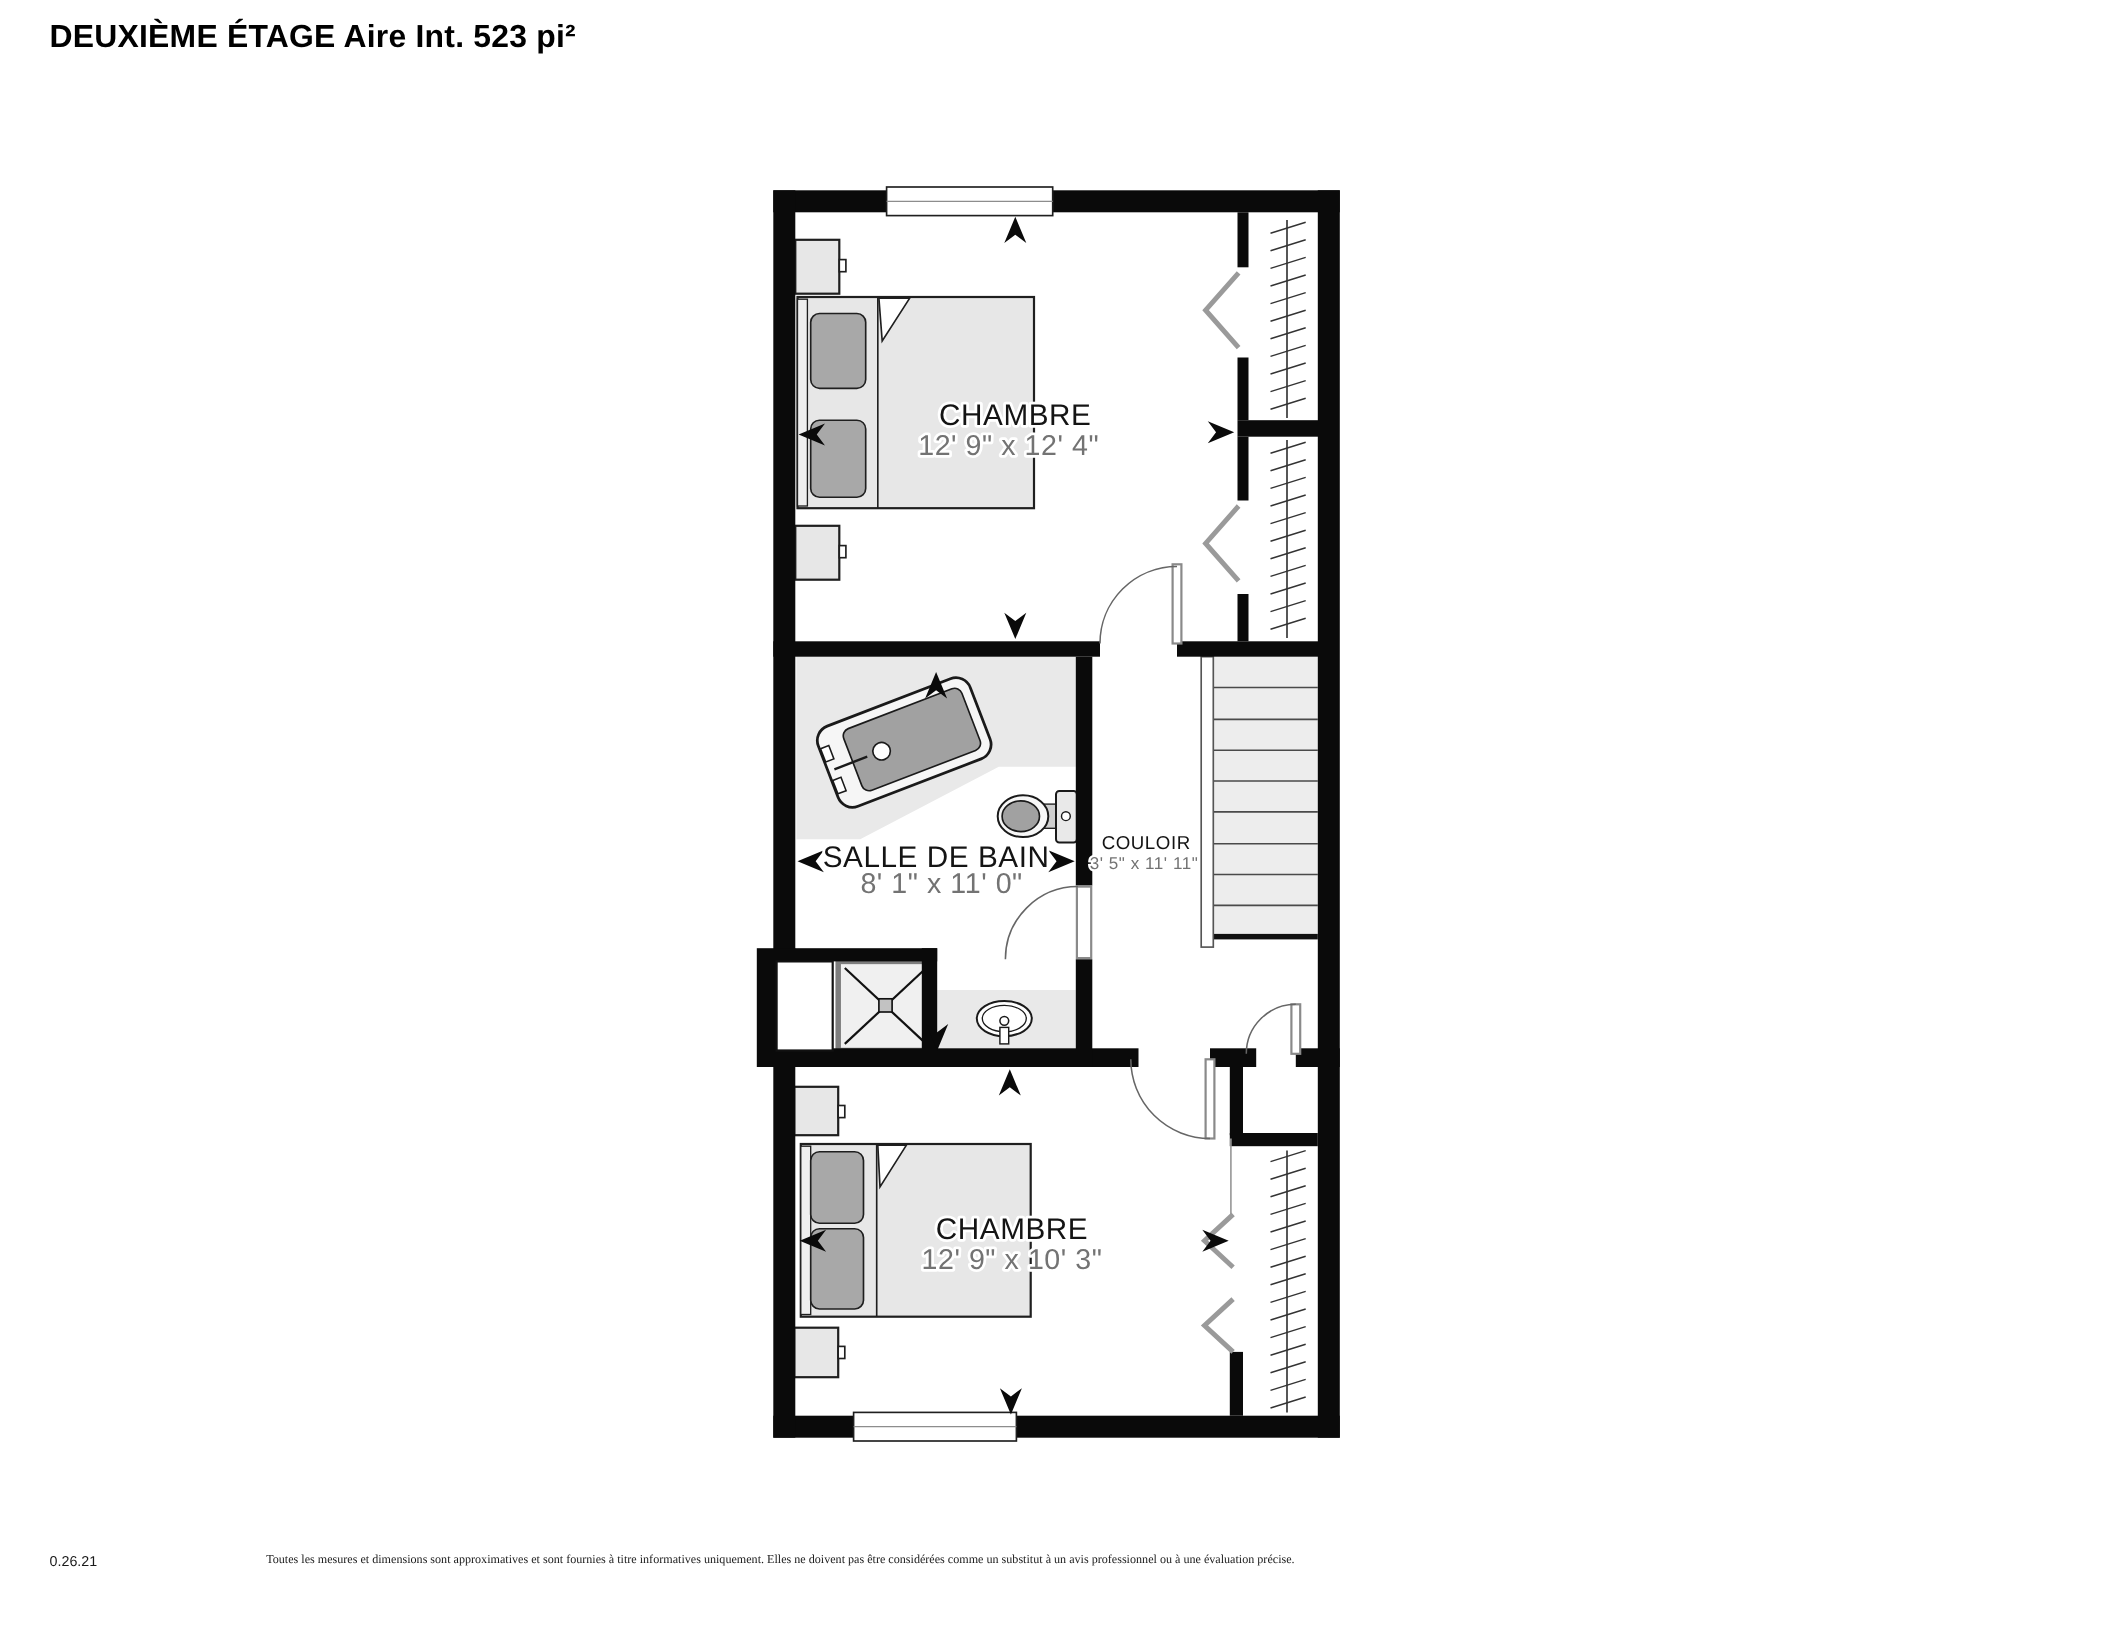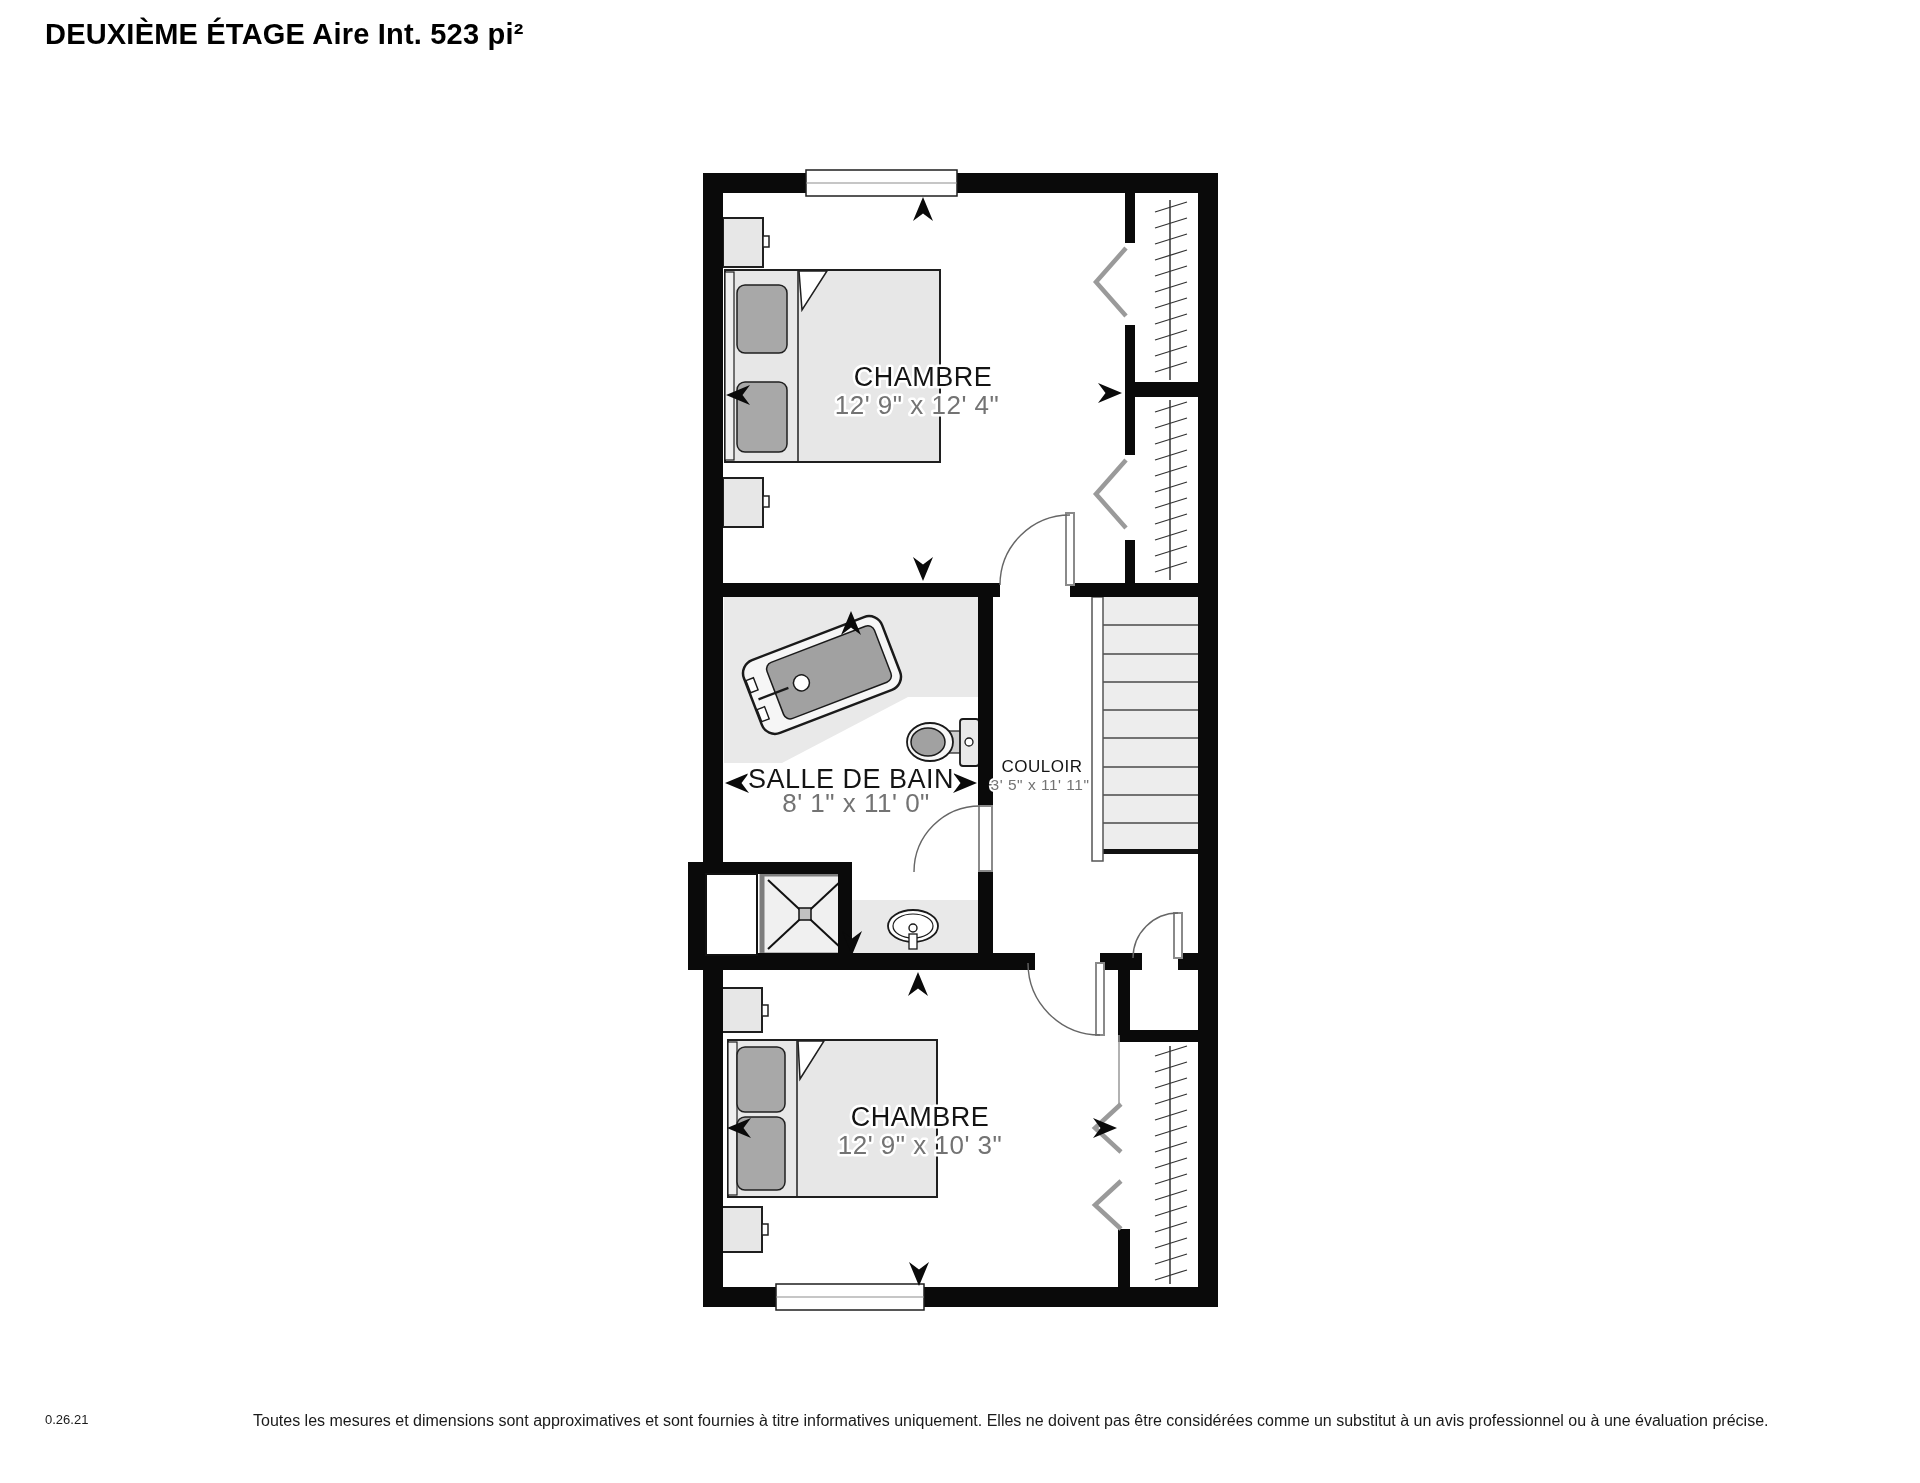--- a/index.html
+++ b/index.html
@@ -1,22 +1,22 @@
 <!DOCTYPE html>
 <html><head>
 <meta charset="utf-8">
 <style>
   html,body{margin:0;padding:0;background:#ffffff;}
   body{width:1920px;height:1483px;position:relative;overflow:hidden;
        font-family:"Liberation Sans",sans-serif;}
   .page-title{position:absolute;left:45px;top:18px;font-size:29px;font-weight:700;
               color:#000;letter-spacing:.2px;white-space:nowrap;}
   .footer-version{position:absolute;left:45px;top:1412px;font-size:13px;color:#1a1a1a;}
-  .footer-disclaimer{position:absolute;left:253px;top:1412px;font-size:16px;color:#1a1a1a;
-              white-space:nowrap;}
+  .footer-disclaimer{position:absolute;left:242px;top:1412px;font-size:11px;color:#1a1a1a;
+              white-space:nowrap;font-family:Liberation Serif, serif;}
   svg{position:absolute;left:0;top:0;}
   svg text{text-anchor:middle;letter-spacing:.5px;}
   .room-name{font:27px "Liberation Sans",sans-serif;fill:#141414;
              paint-order:stroke;stroke:#fff;stroke-width:5px;stroke-linejoin:round;}
   .room-dims{font:26px "Liberation Sans",sans-serif;fill:#737373;
              paint-order:stroke;stroke:#fff;stroke-width:5px;stroke-linejoin:round;}
   .hall-name{font:17px "Liberation Sans",sans-serif;fill:#141414;
              paint-order:stroke;stroke:#fff;stroke-width:4px;}
   .hall-dims{font:15.5px "Liberation Sans",sans-serif;fill:#737373;
              paint-order:stroke;stroke:#fff;stroke-width:4px;}

